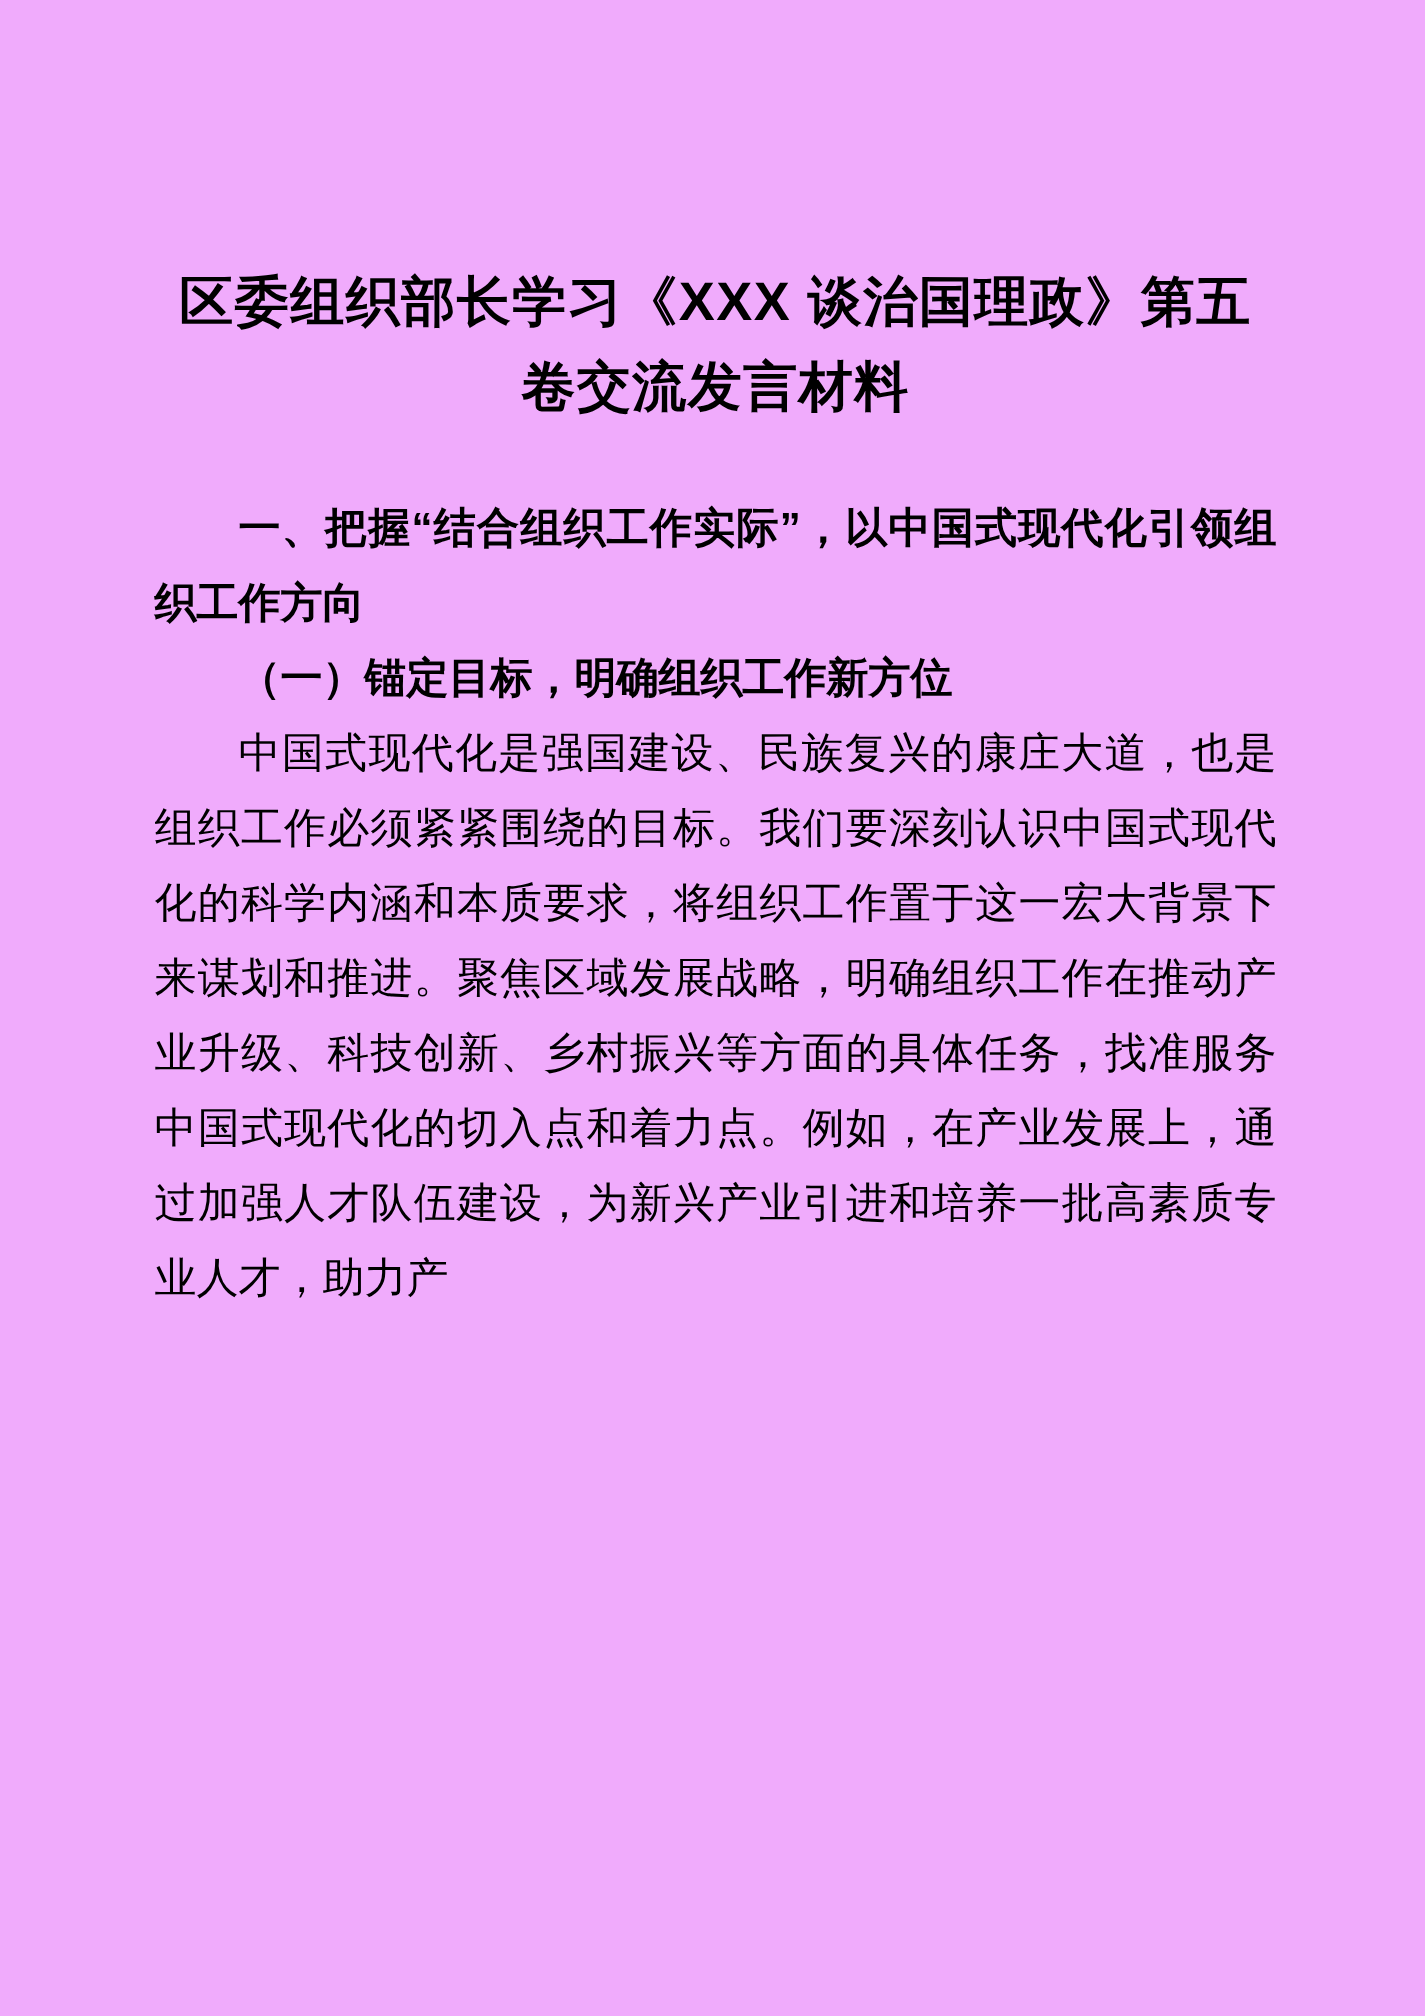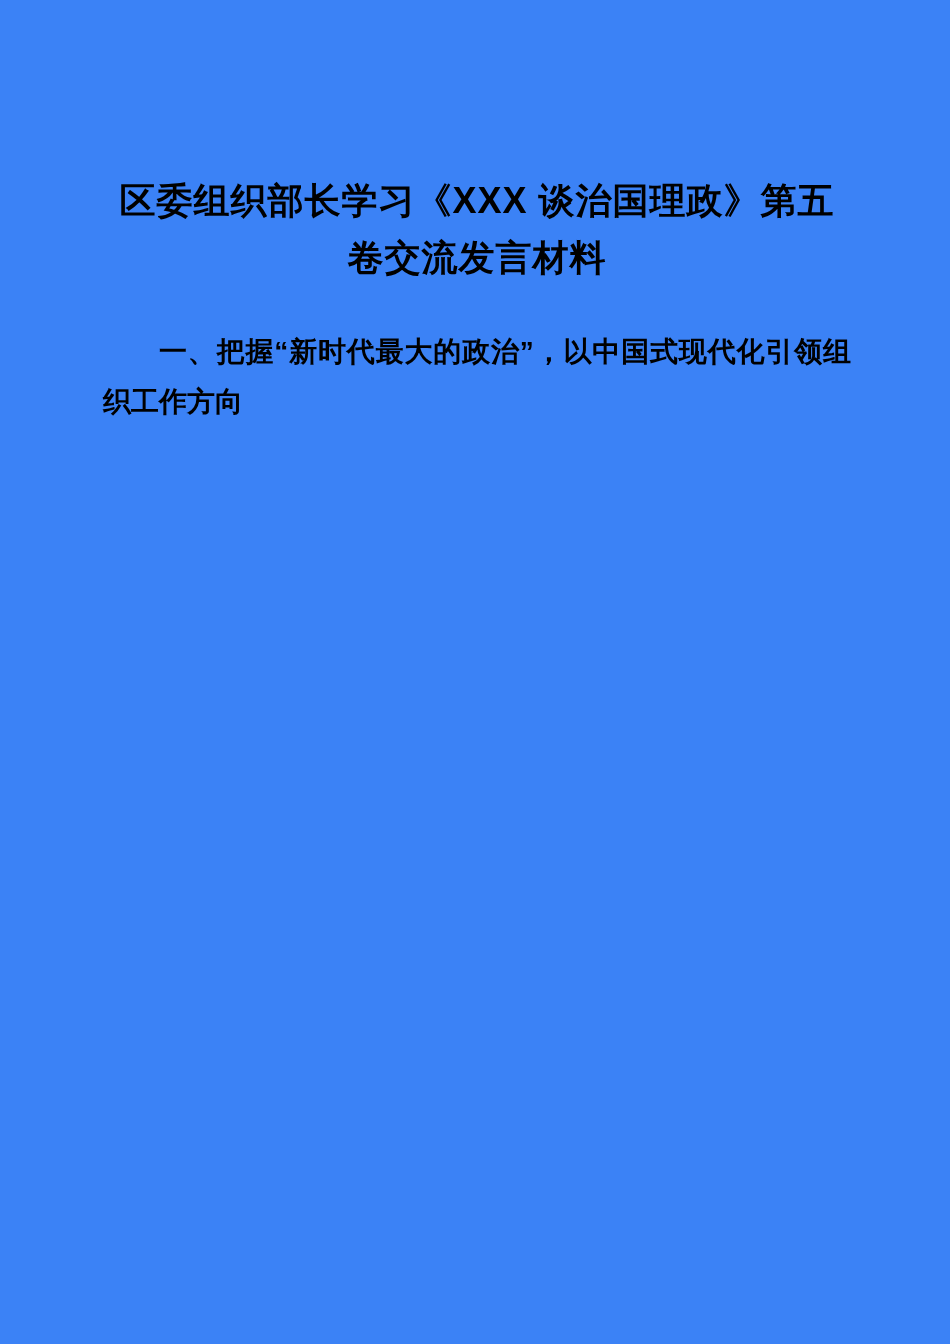--- a/index.html
+++ b/index.html
@@ -2,21 +2,21 @@
 <html><head>
 <meta charset="utf-8">
 <style>
   * { margin: 0; padding: 0; box-sizing: border-box; }
   html, body { background: #ffffff; }
   .page {
     position: relative;
     width: 950px;
     height: 1344px;
     margin: 0 auto;
-    background: #3b82f6;
+    background: #f0abfc;
     color: #000000;
     padding: 172px 99px 0 103px;
     font-family: "Liberation Sans", "DejaVu Sans", sans-serif;
     overflow: hidden;
   }
   .title {
     font-size: 36px;
     font-weight: 700;
     line-height: 57px;
     text-align: center;
@@ -34,15 +34,17 @@
   .content .heading2 {
     font-weight: 700;
   }
 </style>
 </head>
 <body>
 
 <div class="page">
   <h1 class="title">区委组织部长学习《XXX 谈治国理政》第五卷交流发言材料</h1>
   <div class="content">
-      <p class="para heading1">一、把握“新时代最大的政治”，以中国式现代化引领组织工作方向</p>
+      <p class="para heading1">一、把握“结合组织工作实际”，以中国式现代化引领组织工作方向</p>
+      <p class="para heading2">（一）锚定目标，明确组织工作新方位</p>
+      <p class="para body">中国式现代化是强国建设、民族复兴的康庄大道，也是组织工作必须紧紧围绕的目标。我们要深刻认识中国式现代化的科学内涵和本质要求，将组织工作置于这一宏大背景下来谋划和推进。聚焦区域发展战略，明确组织工作在推动产业升级、科技创新、乡村振兴等方面的具体任务，找准服务中国式现代化的切入点和着力点。例如，在产业发展上，通过加强人才队伍建设，为新兴产业引进和培养一批高素质专业人才，助力产</p>
     </div>
 </div>
 
 </body></html>

